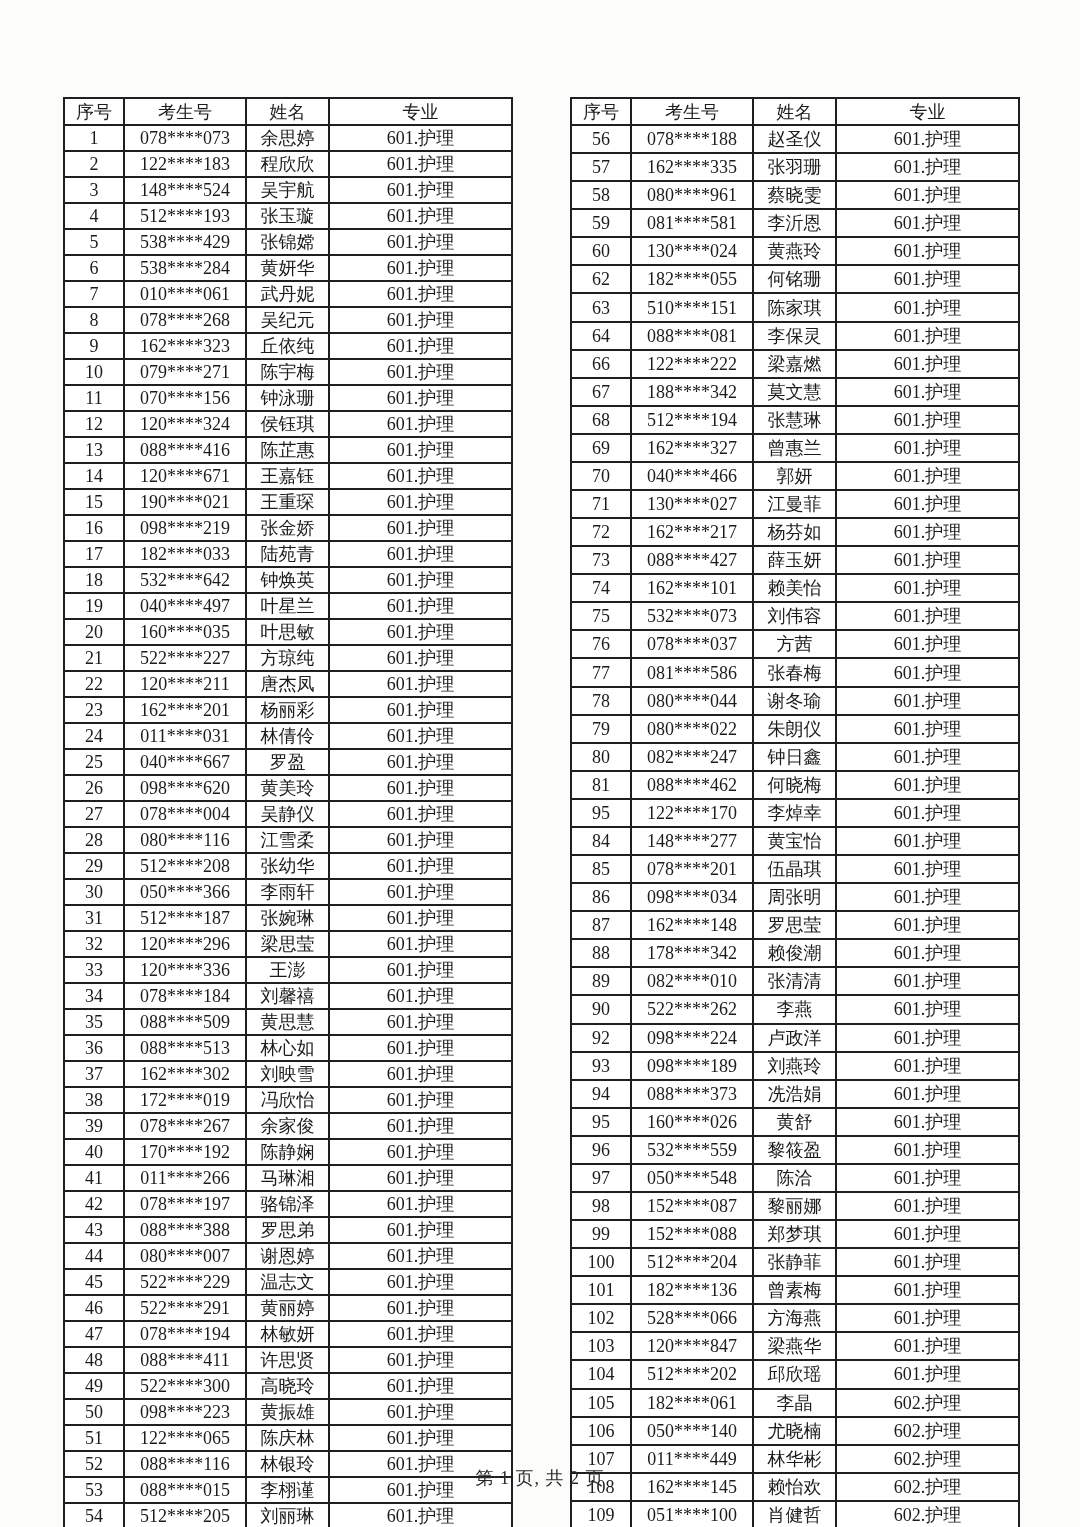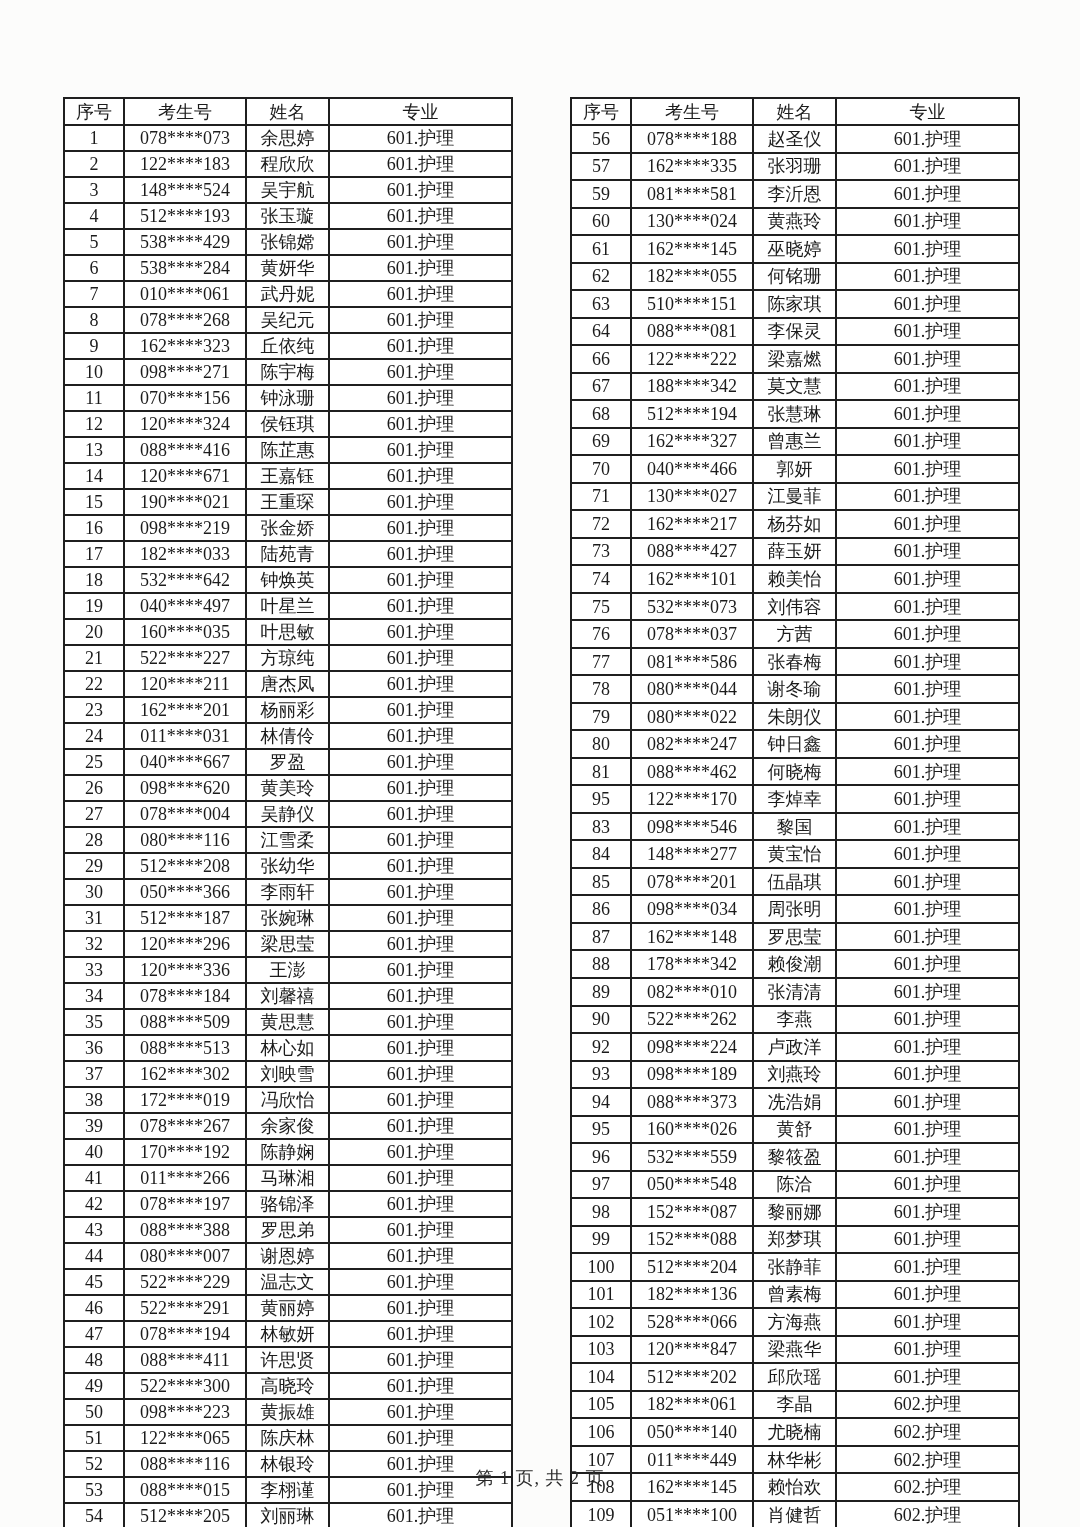--- a/index.html
+++ b/index.html
@@ -119,21 +119,21 @@
           <td class="c3">601.护理</td>
         </tr>
         <tr>
           <td class="c0">9</td>
           <td class="c1">162****323</td>
           <td class="c2">丘依纯</td>
           <td class="c3">601.护理</td>
         </tr>
         <tr>
           <td class="c0">10</td>
-          <td class="c1">098****271</td>
+          <td class="c1">079****271</td>
           <td class="c2">陈宇梅</td>
           <td class="c3">601.护理</td>
         </tr>
         <tr>
           <td class="c0">11</td>
           <td class="c1">070****156</td>
           <td class="c2">钟泳珊</td>
           <td class="c3">601.护理</td>
         </tr>
         <tr>
@@ -412,38 +412,38 @@
           <td class="c2">赵圣仪</td>
           <td class="c3">601.护理</td>
         </tr>
         <tr>
           <td class="c0">57</td>
           <td class="c1">162****335</td>
           <td class="c2">张羽珊</td>
           <td class="c3">601.护理</td>
         </tr>
         <tr>
+          <td class="c0">58</td>
+          <td class="c1">080****961</td>
+          <td class="c2">蔡晓雯</td>
+          <td class="c3">601.护理</td>
+        </tr>
+        <tr>
           <td class="c0">59</td>
           <td class="c1">081****581</td>
           <td class="c2">李沂恩</td>
           <td class="c3">601.护理</td>
         </tr>
         <tr>
           <td class="c0">60</td>
           <td class="c1">130****024</td>
           <td class="c2">黄燕玲</td>
           <td class="c3">601.护理</td>
         </tr>
         <tr>
-          <td class="c0">61</td>
-          <td class="c1">162****145</td>
-          <td class="c2">巫晓婷</td>
-          <td class="c3">601.护理</td>
-        </tr>
-        <tr>
           <td class="c0">62</td>
           <td class="c1">182****055</td>
           <td class="c2">何铭珊</td>
           <td class="c3">601.护理</td>
         </tr>
         <tr>
           <td class="c0">63</td>
           <td class="c1">510****151</td>
           <td class="c2">陈家琪</td>
           <td class="c3">601.护理</td>
@@ -547,26 +547,20 @@
         <tr>
           <td class="c0">81</td>
           <td class="c1">088****462</td>
           <td class="c2">何晓梅</td>
           <td class="c3">601.护理</td>
         </tr>
         <tr>
           <td class="c0">95</td>
           <td class="c1">122****170</td>
           <td class="c2">李焯幸</td>
-          <td class="c3">601.护理</td>
-        </tr>
-        <tr>
-          <td class="c0">83</td>
-          <td class="c1">098****546</td>
-          <td class="c2">黎国</td>
           <td class="c3">601.护理</td>
         </tr>
         <tr>
           <td class="c0">84</td>
           <td class="c1">148****277</td>
           <td class="c2">黄宝怡</td>
           <td class="c3">601.护理</td>
         </tr>
         <tr>
           <td class="c0">85</td>

